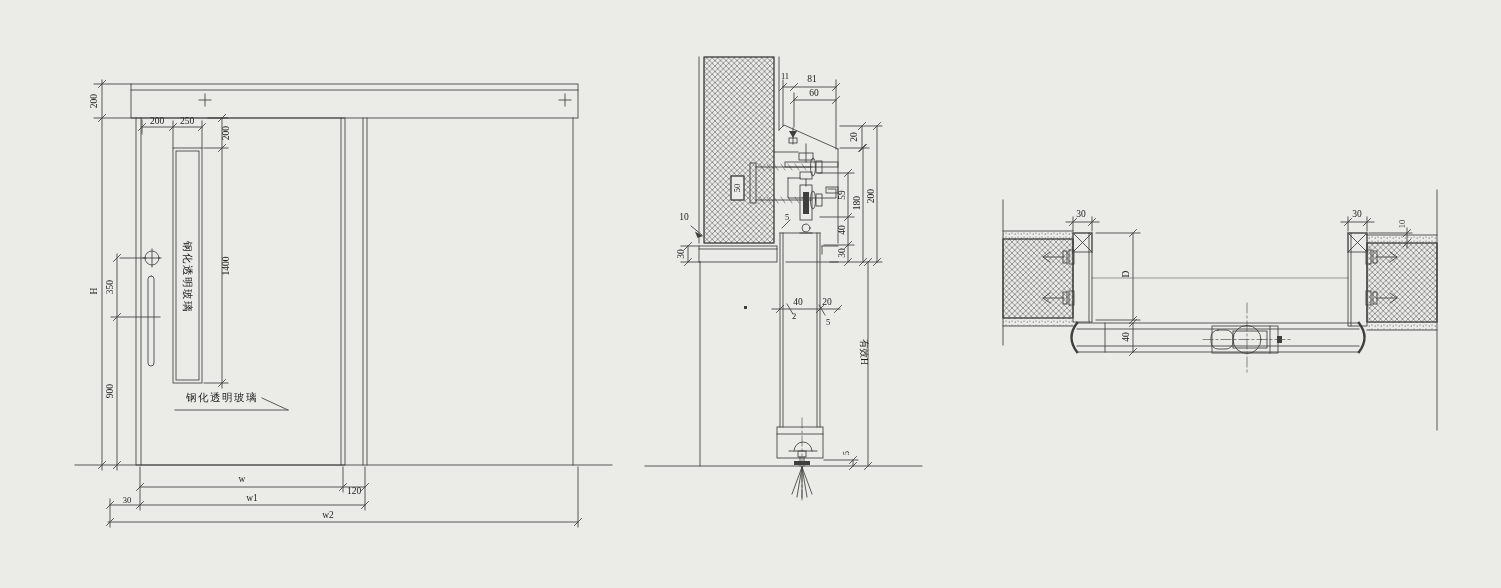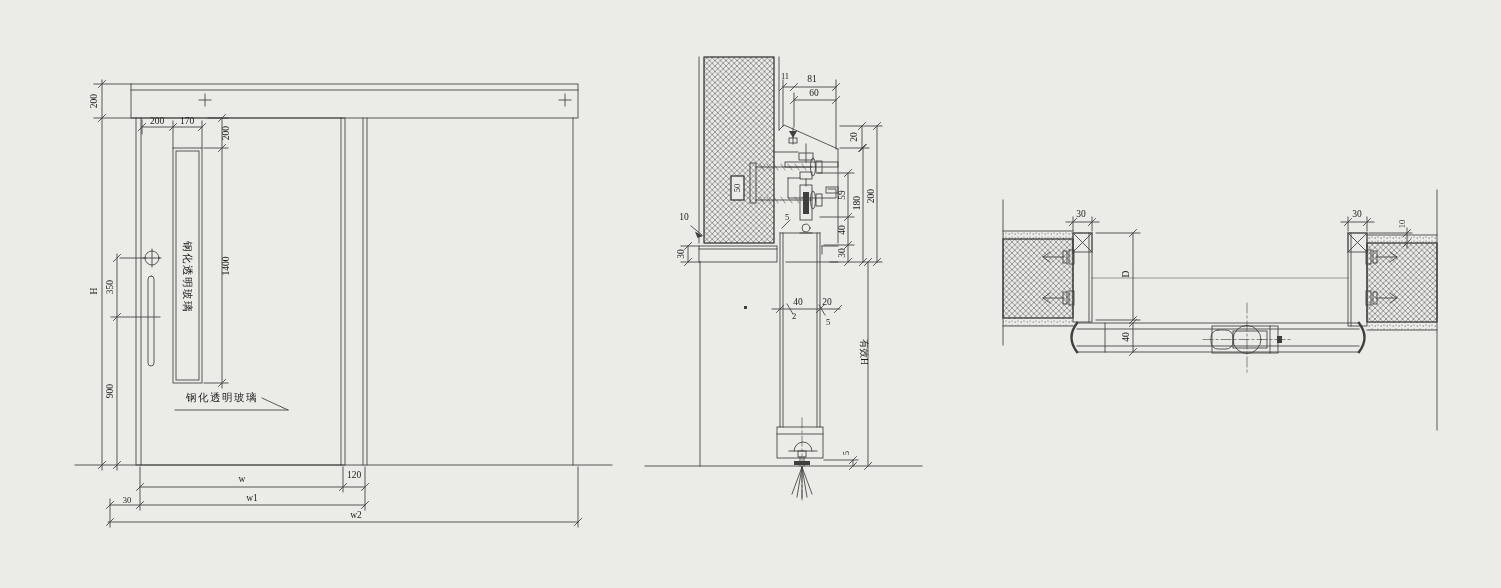--- a/index.html
+++ b/index.html
@@ -327,30 +327,30 @@
     <use href="#tk" x="1133" y="323"></use>
         <use href="#tk" x="1133" y="352"></use>
   </g>
 </svg>
 
 <div class="lbl r-90" style="left:95px;top:101px">200</div>
 <div class="lbl r-90" style="left:95px;top:291px">H</div>
 <div class="lbl r-90" style="left:111px;top:287px">350</div>
 <div class="lbl r-90" style="left:111px;top:391px">900</div>
 <div class="lbl" style="left:157px;top:122px">200</div>
-<div class="lbl" style="left:187px;top:122px">170</div>
+<div class="lbl" style="left:187px;top:122px">250</div>
 <div class="lbl r-90" style="left:227px;top:133px">200</div>
 <div class="lbl r-90" style="left:227px;top:266px">1400</div>
 <div class="lbl r90 cjk" style="left:187px;top:277px">钢化透明玻璃</div>
 <div class="lbl cjk" style="left:222px;top:398px">钢化透明玻璃</div>
 <div class="lbl" style="left:242px;top:480px">w</div>
-<div class="lbl" style="left:354px;top:476px">120</div>
+<div class="lbl" style="left:354px;top:492px">120</div>
 <div class="lbl sm" style="left:127px;top:500px">30</div>
 <div class="lbl" style="left:252px;top:499px">w1</div>
-<div class="lbl" style="left:356px;top:516px">w2</div>
+<div class="lbl" style="left:328px;top:516px">w2</div>
 
 <div class="lbl sm" style="left:785px;top:76px">11</div>
 <div class="lbl" style="left:812px;top:80px">81</div>
 <div class="lbl" style="left:814px;top:94px">60</div>
 <div class="lbl r-90" style="left:855px;top:137px">20</div>
 <div class="lbl r-90" style="left:843px;top:195px">59</div>
 <div class="lbl r-90" style="left:843px;top:230px">40</div>
 <div class="lbl r-90" style="left:843px;top:253px">30</div>
 <div class="lbl r-90" style="left:858px;top:203px">180</div>
 <div class="lbl r-90" style="left:872px;top:196px">200</div>

